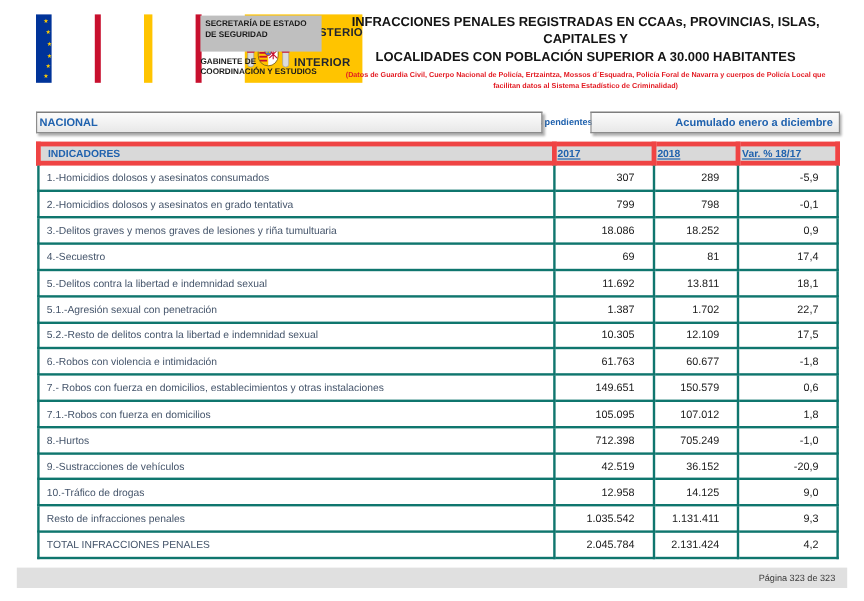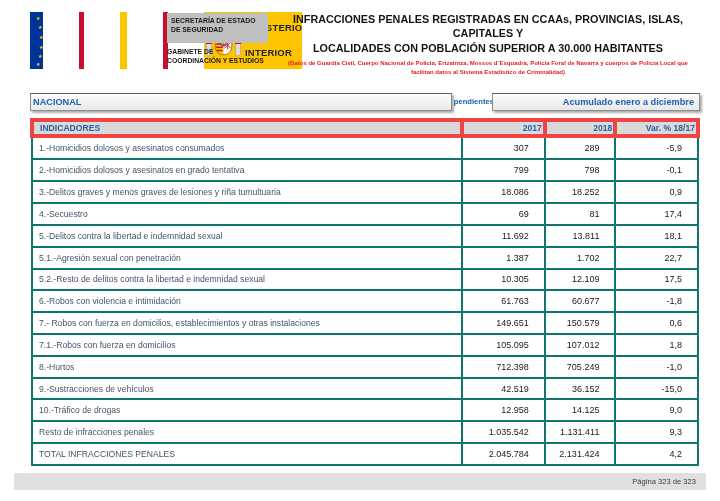--- a/index.html
+++ b/index.html
@@ -51,21 +51,21 @@
 
   
   .tablewrap{position:absolute;left:30px;top:118px;width:670px;}
   table{width:100%;height:348px;border-collapse:collapse;table-layout:fixed;}
   th,td{box-sizing:border-box;overflow:hidden;white-space:nowrap;}
   th{
     background:#d9d9d9;color:#2062ae;font-size:8.6px;font-weight:bold;
     border:4px solid #ef4444;
   }
   th.c-lbl{text-align:left;padding-left:6px;}
-  th.c-num{text-align:right;}
+  th.c-num{text-align:left;text-decoration:underline;}
   td{border:2px solid #0f766e;background:#fff;font-size:8.6px;}
   td.c-lbl{color:#44546a;text-align:left;padding-left:6px;}
   td.c-num{color:#1a1a1a;text-align:right;padding-right:15px;font-size:9px;}
 
   
   .footer{
     position:absolute;left:14px;top:473px;width:692px;height:17px;
     background:#e0e0e0;display:flex;align-items:center;justify-content:flex-end;
     padding-right:10px;box-sizing:border-box;font-size:7.6px;color:#3a3a3a;
   }
@@ -228,21 +228,21 @@
           <tr>
             <td class="c-lbl">8.-Hurtos</td>
             <td class="c-num">712.398</td>
             <td class="c-num">705.249</td>
             <td class="c-num">-1,0</td>
           </tr>
           <tr>
             <td class="c-lbl">9.-Sustracciones de vehículos</td>
             <td class="c-num">42.519</td>
             <td class="c-num">36.152</td>
-            <td class="c-num">-15,0</td>
+            <td class="c-num">-20,9</td>
           </tr>
           <tr>
             <td class="c-lbl">10.-Tráfico de drogas</td>
             <td class="c-num">12.958</td>
             <td class="c-num">14.125</td>
             <td class="c-num">9,0</td>
           </tr>
           <tr>
             <td class="c-lbl">Resto de infracciones penales</td>
             <td class="c-num">1.035.542</td>

